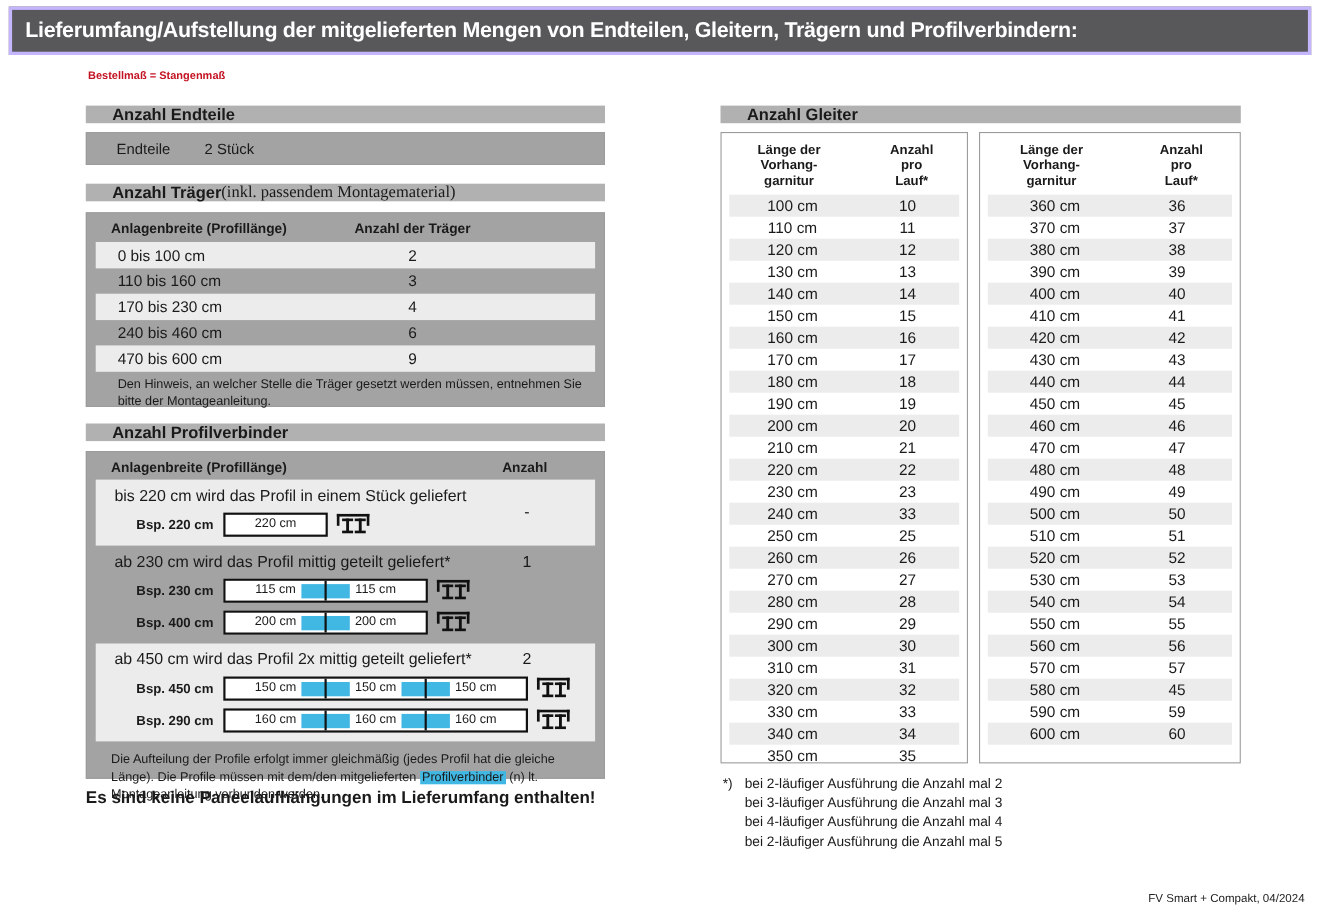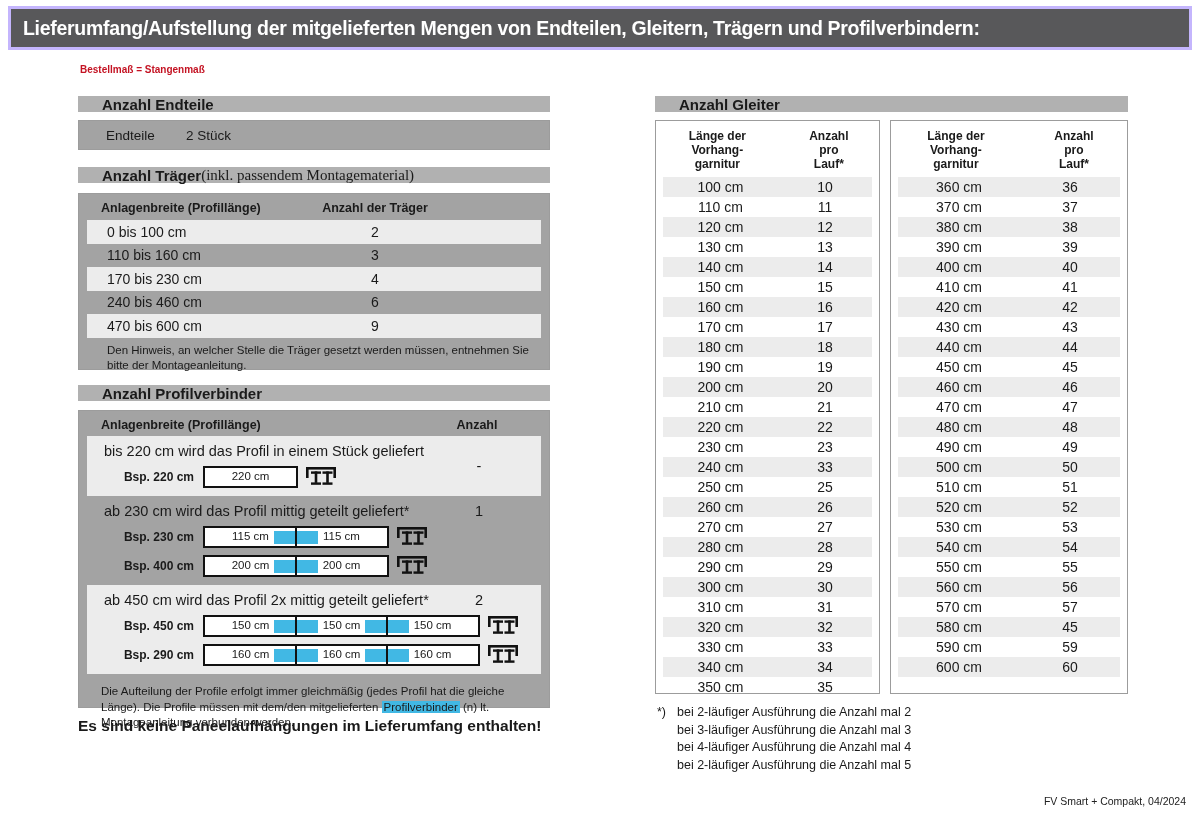--- a/index.html
+++ b/index.html
@@ -82,21 +82,21 @@
   .ghead .c1{flex:0 0 55%;}
   .ghead .c2{flex:0 0 45%;}
   .grow{display:flex;height:20px;line-height:20px;margin:0 7px;font-size:14px;}
   .grow:nth-child(odd){background:var(--row-gray);}
   .grow .c1{flex:0 0 55%;text-align:center;}
   .grow .c2{flex:0 0 45%;text-align:center;}
 
   .g-footnotes{display:flex;margin-top:10px;font-size:12.5px;line-height:17.5px;}
   .g-footnotes .marker{flex:0 0 22px;padding-left:2px;}
 
-  .footer{position:absolute;right:14px;bottom:26px;font-size:10.5px;color:#222;}
+  .footer{position:absolute;right:14px;bottom:10px;font-size:10.5px;color:#222;}
 </style>
 </head>
 <body>
 
 <div class="page">
 
   <div class="title-bar">
     <span>Lieferumfang/Aufstellung der mitgelieferten Mengen von Endteilen, Gleitern, Trägern und Profilverbindern:</span>
   </div>
 

